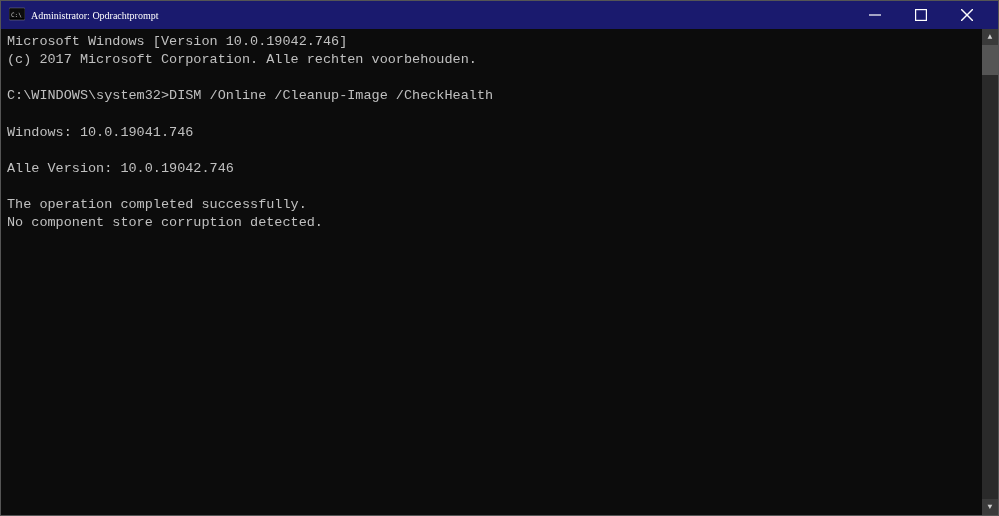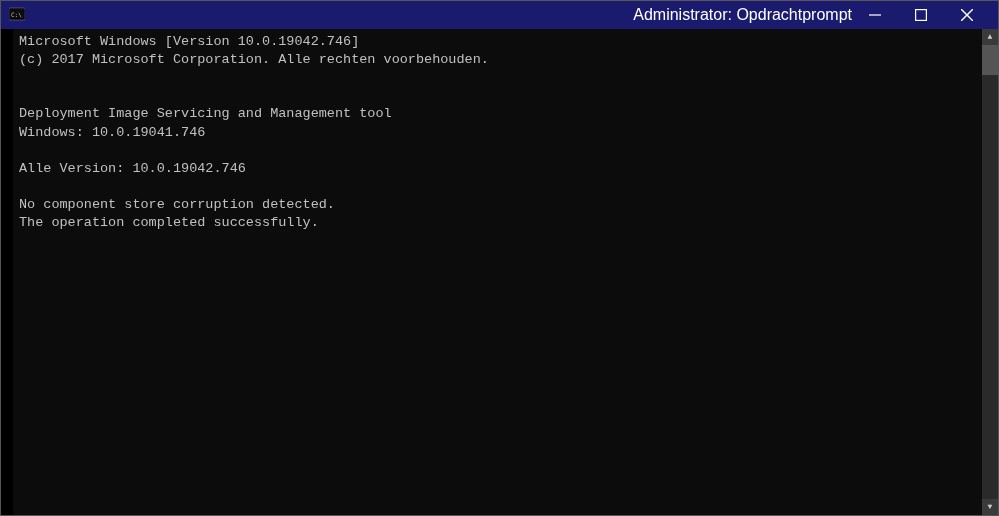--- a/index.html
+++ b/index.html
@@ -44,24 +44,23 @@
       flex-shrink: 0;
     }
 
     .titlebar-icon svg {
       width: 16px;
       height: 16px;
     }
 
     .titlebar-title {
       color: #fff;
-      font-size: 16px;
-      font-family: Liberation Sans, sans-serif;
+      font-size: 10px;
+      font-family: Liberation Serif, serif;
       flex: 1;
-      text-align: right;
     }
 
     .titlebar-buttons {
       display: flex;
       align-items: center;
       gap: 0;
     }
 
     .titlebar-btn {
       width: 46px;
@@ -83,21 +82,20 @@
 
     .console-area {
       flex: 1;
       background: #0c0c0c;
       color: #c0c0c0;
       padding: 4px 6px;
       font-size: 13.5px;
       line-height: 1.35;
       overflow: hidden;
       position: relative;
-      margin-left: 12px;
     }
 
     .console-line {
       white-space: pre;
       min-height: 18px;
     }
 
     .scrollbar {
       position: absolute;
       right: 0;
@@ -180,28 +178,28 @@
         </svg>
       </div>
     </div>
   </div>
 
   <div class="console-area">
     <div id="console-lines">
         <div class="console-line">Microsoft Windows [Version 10.0.19042.746]</div>
         <div class="console-line">(c) 2017 Microsoft Corporation. Alle rechten voorbehouden.</div>
         <div class="console-line"></div>
-        <div class="console-line"></div>
-        <div class="console-line">Deployment Image Servicing and Management tool</div>
+        <div class="console-line">C:\WINDOWS\system32&gt;DISM /Online /Cleanup-Image /CheckHealth</div>
+        <div class="console-line"></div>
         <div class="console-line">Windows: 10.0.19041.746</div>
         <div class="console-line"></div>
         <div class="console-line">Alle Version: 10.0.19042.746</div>
         <div class="console-line"></div>
+        <div class="console-line">The operation completed successfully.</div>
         <div class="console-line">No component store corruption detected.</div>
-        <div class="console-line">The operation completed successfully.</div>
         <div class="console-line"></div>
       </div>
 
     <div class="scrollbar">
       <div class="scrollbar-up">▲</div>
       <div class="scrollbar-track">
         <div class="scrollbar-thumb"></div>
       </div>
       <div class="scrollbar-down">▼</div>
     </div>

